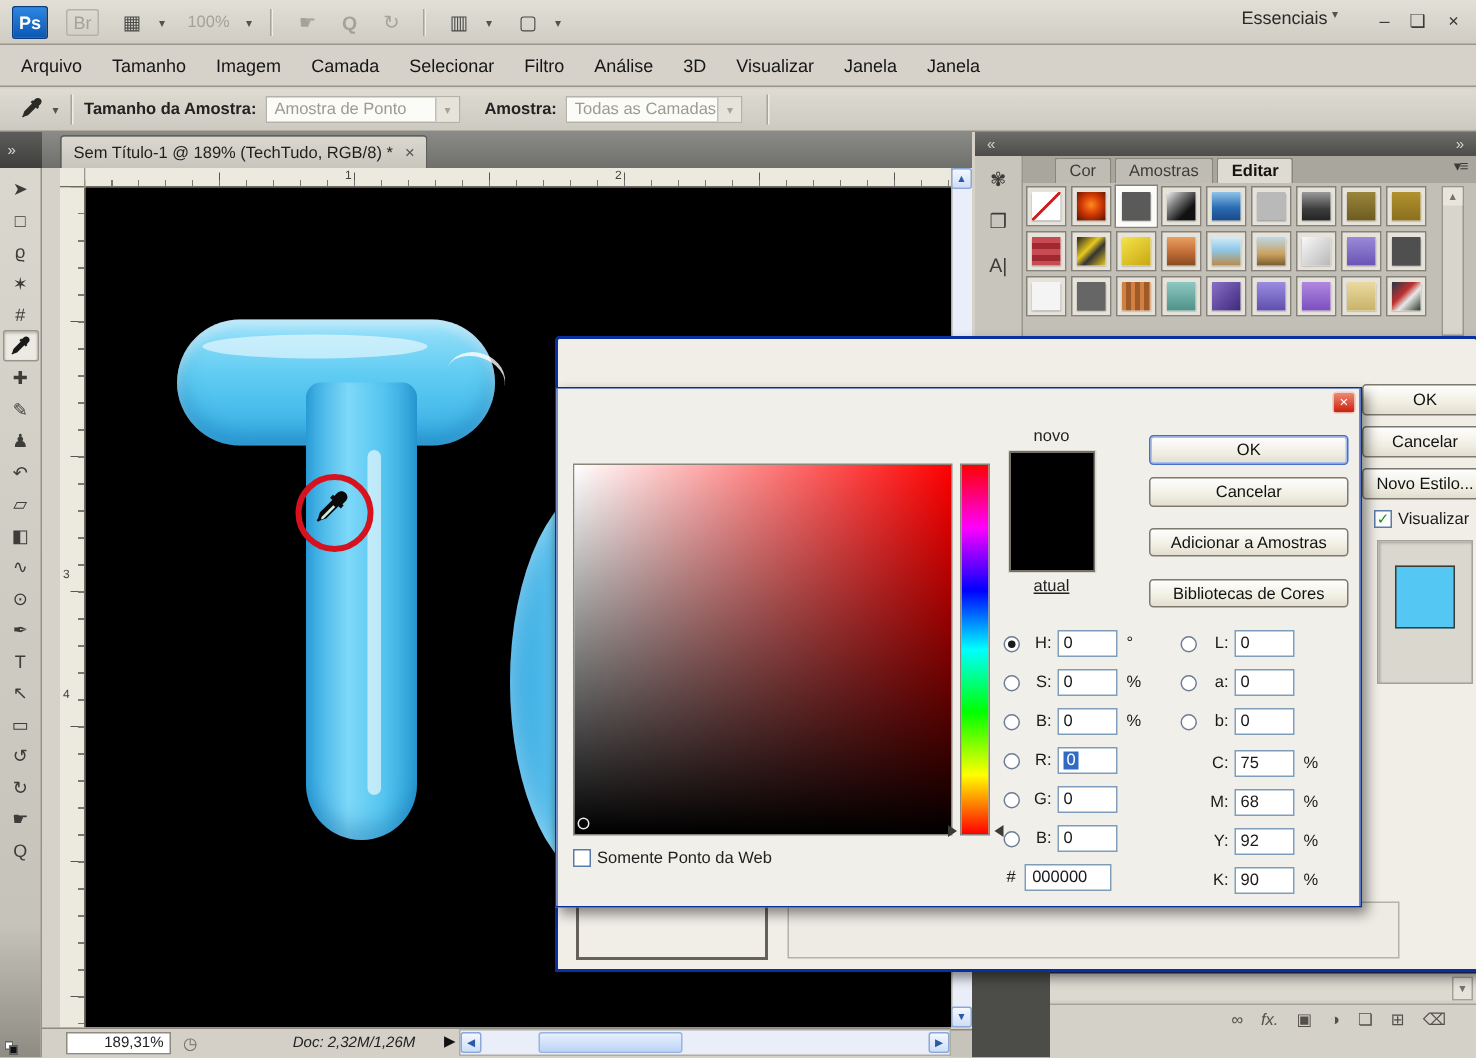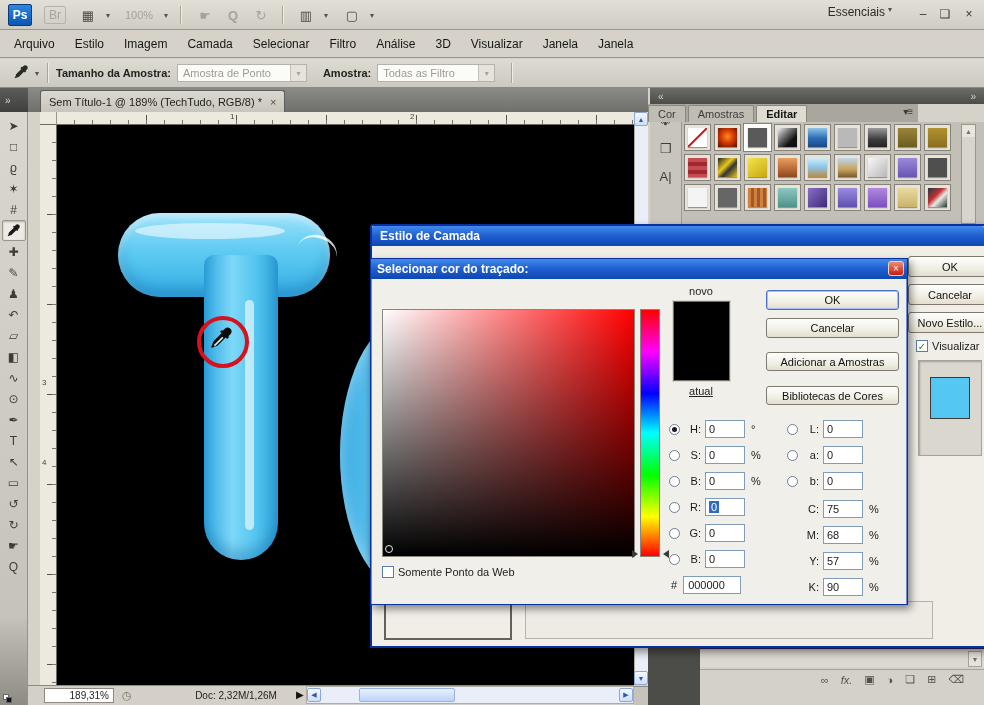--- a/index.html
+++ b/index.html
@@ -67,29 +67,29 @@
 
 .vscroll{position:absolute;left:634px;top:112px;width:14px;height:573px;background:#e9eef8;border-left:1px solid #b0aca2;}
 .scroll-btn{position:absolute;width:14px;height:14px;background:linear-gradient(180deg,#f4f8ff,#cfdef6);border:1px solid #8ca8d8;border-radius:2px;display:flex;align-items:center;justify-content:center;color:#2a5aa8;font-size:7px;}
 .hscroll{position:absolute;left:306px;top:686px;width:328px;height:18px;background:#e9eef8;border:1px solid #b0aca2;}
 .hthumb{position:absolute;left:52px;top:1px;width:96px;height:14px;background:linear-gradient(180deg,#e8f0fd,#bcd4f6);border:1px solid #98b4e0;border-radius:2px;}
 
 
 .statusbar{position:absolute;left:28px;top:685px;width:606px;height:20px;background:#d4d0c8;border-top:1px solid #8e8a80;display:flex;align-items:center;}
 .zoom-box{position:absolute;left:16px;top:2px;width:70px;height:15px;background:#fff;border:1px solid #8e8a80;display:flex;align-items:center;justify-content:flex-end;padding-right:4px;font-size:10px;color:#222;}
 .clock-ico{position:absolute;left:94px;top:3px;color:#76726a;font-size:11px;}
-.doc-info{position:absolute;left:128px;top:4px;font-size:10px;color:#222;width:160px;text-align:center;}
+.doc-info{position:absolute;left:128px;top:4px;font-size:10px;color:#222;width:160px;text-align:center;font-style:italic;}
 .expand-tri{position:absolute;left:268px;top:3px;font-size:10px;color:#111;}
 .corner-sq{position:absolute;left:634px;top:686px;width:14px;height:19px;background:#c6c3bb;border-top:1px solid #8e8a80;}
 
 
 .dock-header{position:absolute;left:650px;top:88px;width:334px;height:16px;background:linear-gradient(180deg,#6c6c68,#4c4c48);display:flex;align-items:center;justify-content:space-between;padding:0 8px;color:#d5d2ca;font-size:10px;}
 .dock-strip{position:absolute;left:650px;top:104px;width:32px;height:544px;background:#c8c5bd;border-right:1px solid #9c988e;}
 .dock-icon{width:26px;height:24px;margin:4px auto 2px;display:flex;align-items:center;justify-content:center;color:#3c3c38;font-size:13px;border:1px solid transparent;}
-.panel-tabs{position:absolute;left:648px;top:104px;width:270px;height:18px;background:#a9a69e;display:flex;align-items:flex-end;padding-left:0;}
+.panel-tabs{position:absolute;left:682px;top:104px;width:302px;height:18px;background:#a9a69e;display:flex;align-items:flex-end;padding-left:21px;}
 .ptab{height:17px;padding:2px 9px;background:#bfbcb4;border:1px solid #8a867c;border-bottom:none;font-size:11px;color:#3c3c38;margin-right:2px;border-radius:2px 2px 0 0;}
 .ptab-active{background:#dedbd3;color:#14140f;font-weight:bold;}
 .panel-menu{position:absolute;right:6px;top:2px;color:#3a3a36;font-size:10px;letter-spacing:-1px;}
 .panel-body{position:absolute;left:682px;top:122px;width:302px;height:526px;background:#c2bfb7;}
 .styles-grid{position:absolute;left:2px;top:2px;width:272px;display:flex;flex-wrap:wrap;gap:3px;}
 .scell{width:27px;height:27px;background:#e6e3db;border:1px solid #86827a;padding:3px;}
 .scell-sel{border-color:#fff;box-shadow:0 0 0 1px #86827a;background:#fbfbf8;}
 .sinner{width:100%;height:100%;box-shadow:0 1px 1px rgba(0,0,0,.35);}
 .snone{background:#fff;position:relative;overflow:hidden;}
 .snone::after{content:'';position:absolute;left:-4px;top:8px;width:28px;height:2px;background:#cf1a1a;transform:rotate(-45deg);}
@@ -166,21 +166,21 @@
       <span>Essenciais</span>
       <span class="caret">▾</span>
     </div>
     <div class="winctl" style="right:52px;">–</div>
     <div class="winctl" style="right:30px;">❏</div>
     <div class="winctl" style="right:6px;">×</div>
   </div>
 
   <div class="menubar">
       <span class="menu-item">Arquivo</span>
-      <span class="menu-item">Estilo</span>
+      <span class="menu-item">Tamanho</span>
       <span class="menu-item">Imagem</span>
       <span class="menu-item">Camada</span>
       <span class="menu-item">Selecionar</span>
       <span class="menu-item">Filtro</span>
       <span class="menu-item">Análise</span>
       <span class="menu-item">3D</span>
       <span class="menu-item">Visualizar</span>
       <span class="menu-item">Janela</span>
       <span class="menu-item">Janela</span>
     </div>
@@ -191,21 +191,21 @@
         </svg></div>
     <span class="caret">▾</span>
     <div class="vsep"></div>
     <span class="opt-label">Tamanho da Amostra:</span>
     <div class="dd-box" style="width:130px;margin-left:6px;">
       <span>Amostra de Ponto</span>
       <span class="dd-arrow">▾</span>
     </div>
     <span class="opt-label" style="margin-left:16px;">Amostra:</span>
     <div class="dd-box" style="width:118px;margin-left:6px;">
-      <span>Todas as Filtro</span>
+      <span>Todas as Camadas</span>
       <span class="dd-arrow">▾</span>
     </div>
     <div class="vsep" style="margin-left:16px;"></div>
   </div>
 
   <div class="tool-expand">»</div>
   <div class="toolcol">
     <div style="padding-top:3px;">
         <div class="tool">
           <span class="tool-glyph">➤</span>
@@ -451,37 +451,35 @@
         <span class="lbtn">fx.</span>
         <span class="lbtn">▣</span>
         <span class="lbtn">◑</span>
         <span class="lbtn">❏</span>
         <span class="lbtn">⊞</span>
         <span class="lbtn">⌫</span>
       </div>
   </div>
 
   <div class="layer-style-dlg dlg-shadow">
-    <div class="dlg-title">Estilo de Camada</div>
     <div class="xp-btn" style="left:536px;top:30px;width:84px;height:21px;">OK</div>
     <div class="xp-btn" style="left:536px;top:58px;width:84px;height:21px;">Cancelar</div>
     <div class="xp-btn" style="left:536px;top:86px;width:84px;height:21px;">Novo Estilo...</div>
     <div style="position:absolute;left:544px;top:114px;display:flex;align-items:center;gap:4px;">
       <span class="cbox">✓</span>
       <span>Visualizar</span>
     </div>
     <div class="ls-preview">
       <div class="ls-swatch" style="background:#54c8f2;" title="#54c8f2"></div>
     </div>
     <div class="ls-box1"></div>
     <div class="ls-box2"></div>
   </div>
 
   <div class="picker-dlg">
-    <div class="picker-title">Selecionar cor do traçado:</div>
     <div class="close-x">×</div>
 
     <div class="sv-field">
       <div class="sv-base"></div>
       <div class="sv-overlay"></div>
       <div class="picker-circle"></div>
     </div>
     <div class="hue-bar"></div>
     <div class="hue-arrow-l"></div>
     <div class="hue-arrow-r"></div>
@@ -585,21 +583,21 @@
         <span class="flab">M:</span>
         <span class="fin">
           <span class="fval">68</span>
         </span>
         <span class="funit">%</span>
       </div>
       <div class="frow" style="left: 416px; top: 292px;">
         <span class="fspacer"></span>
         <span class="flab">Y:</span>
         <span class="fin">
-          <span class="fval">57</span>
+          <span class="fval">92</span>
         </span>
         <span class="funit">%</span>
       </div>
       <div class="frow" style="left: 416px; top: 318px;">
         <span class="fspacer"></span>
         <span class="flab">K:</span>
         <span class="fin">
           <span class="fval">90</span>
         </span>
         <span class="funit">%</span>

